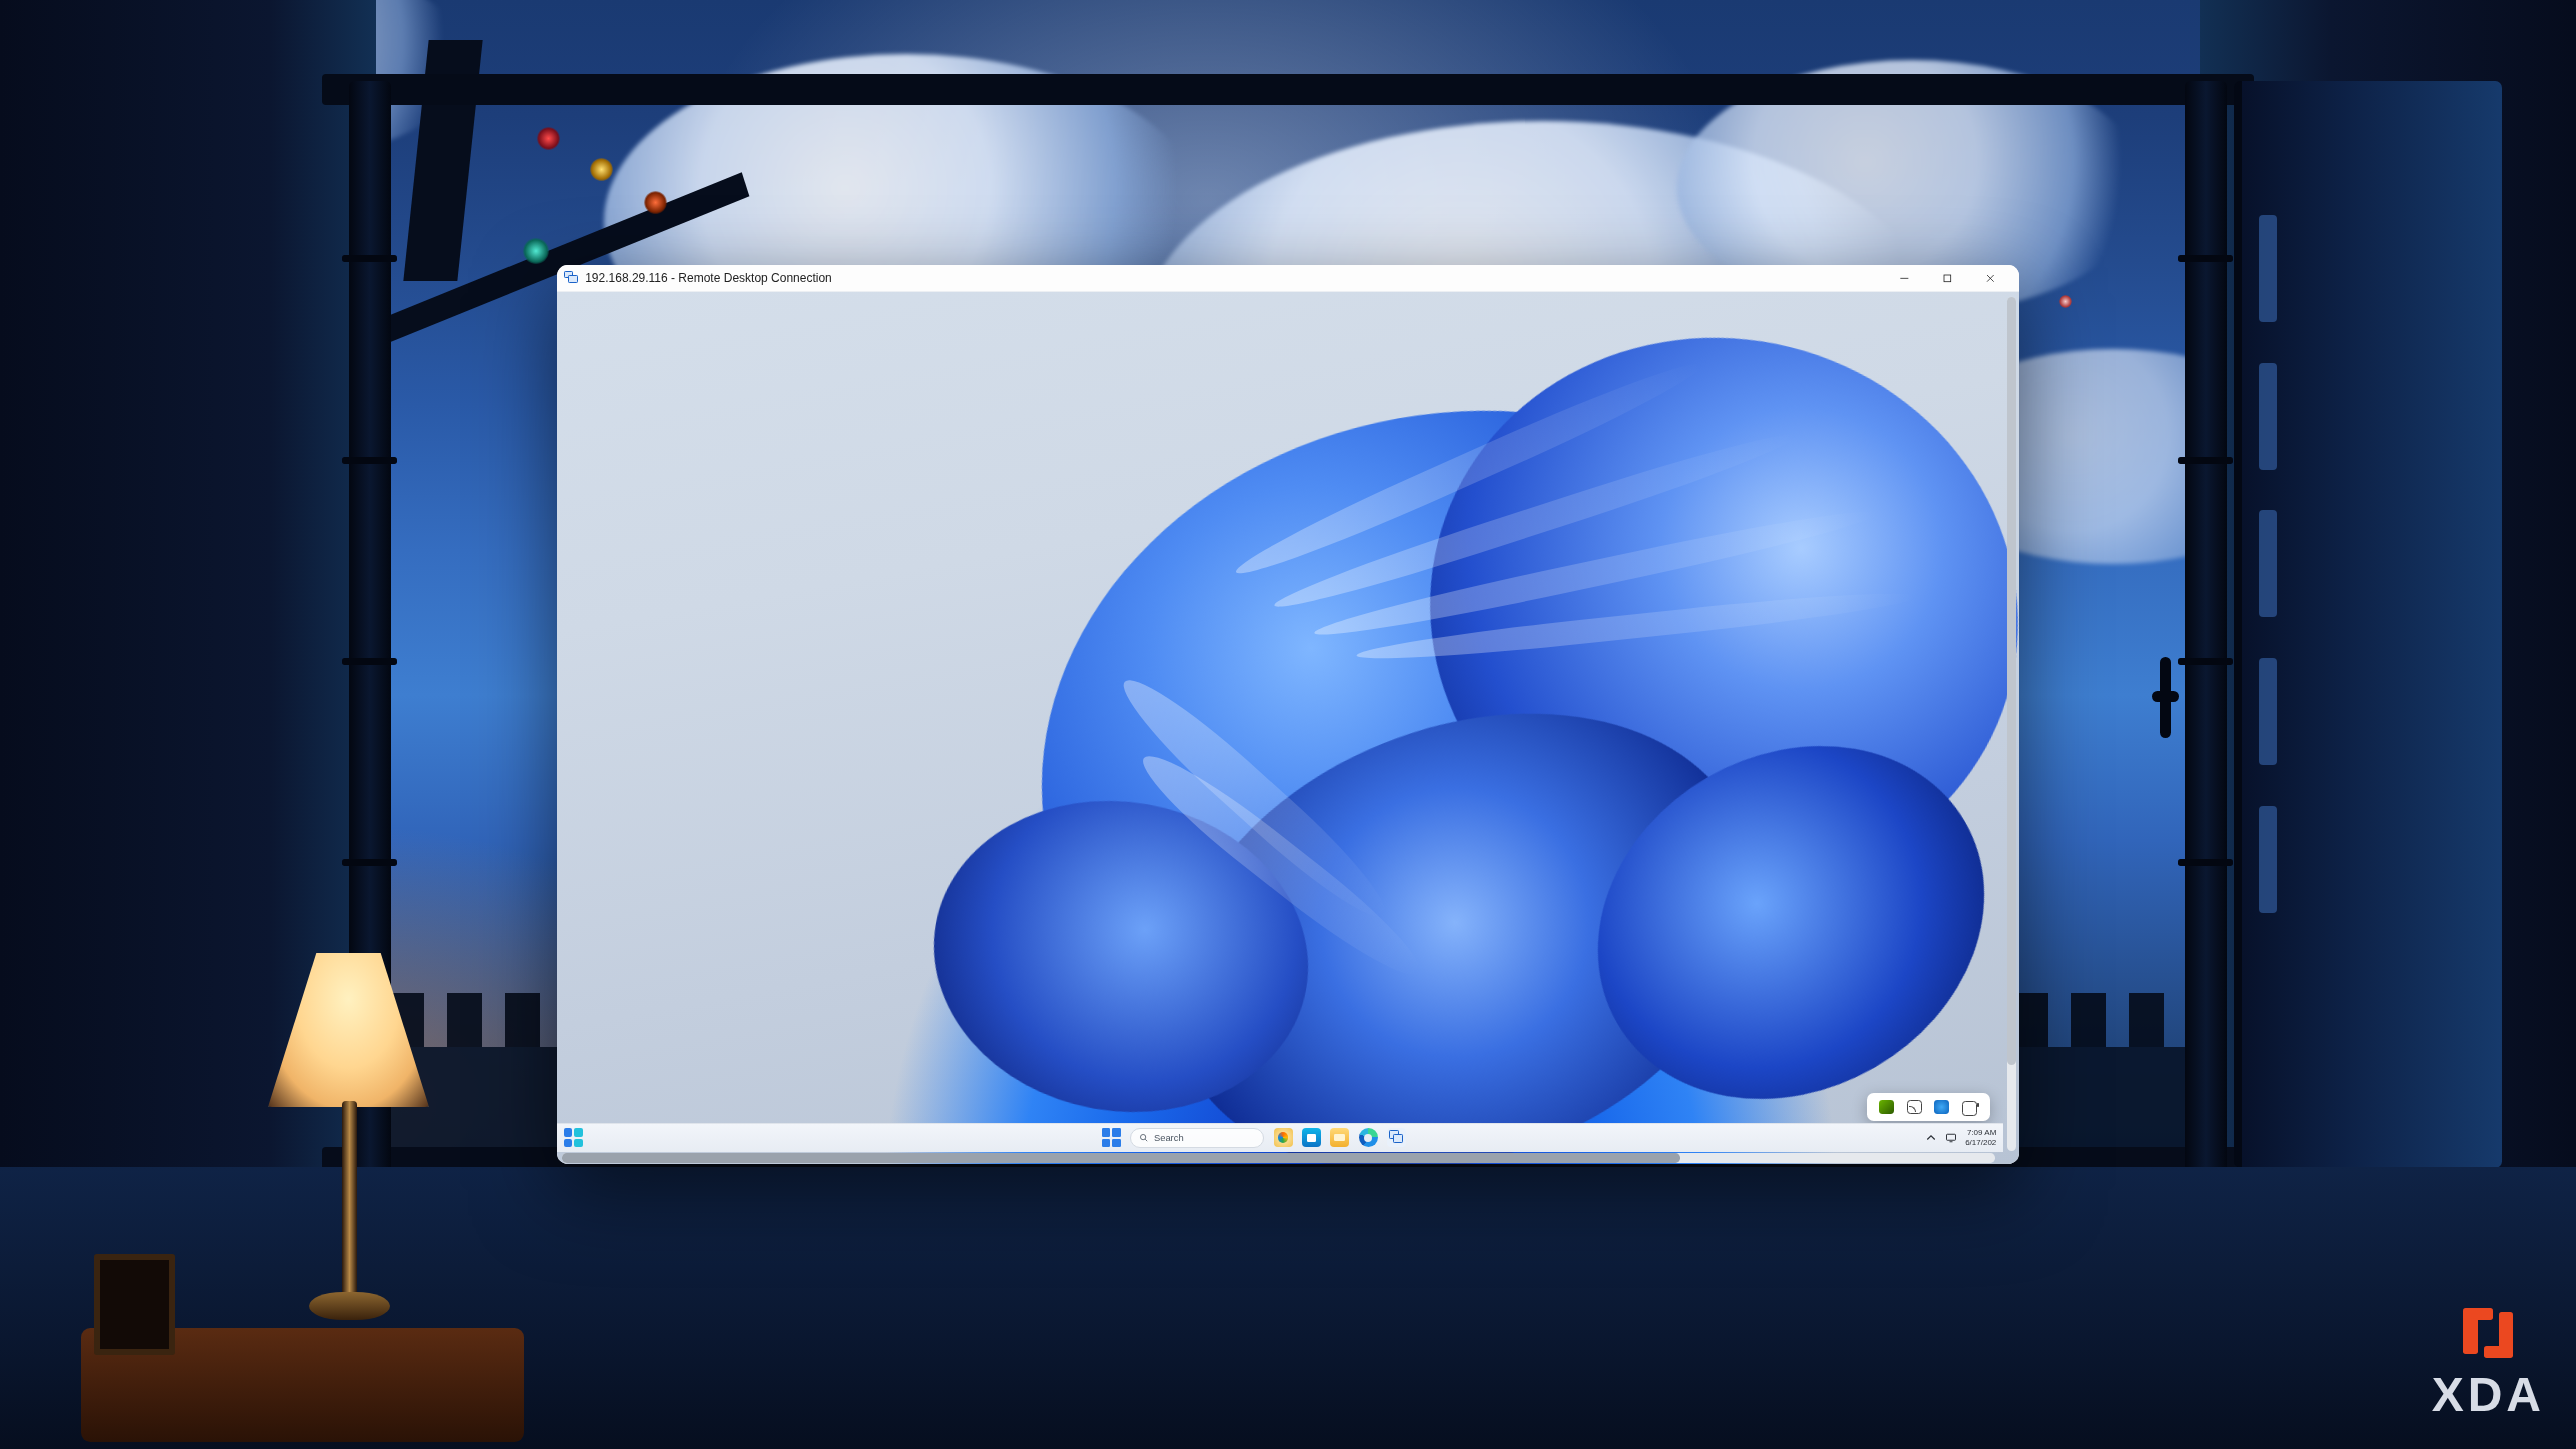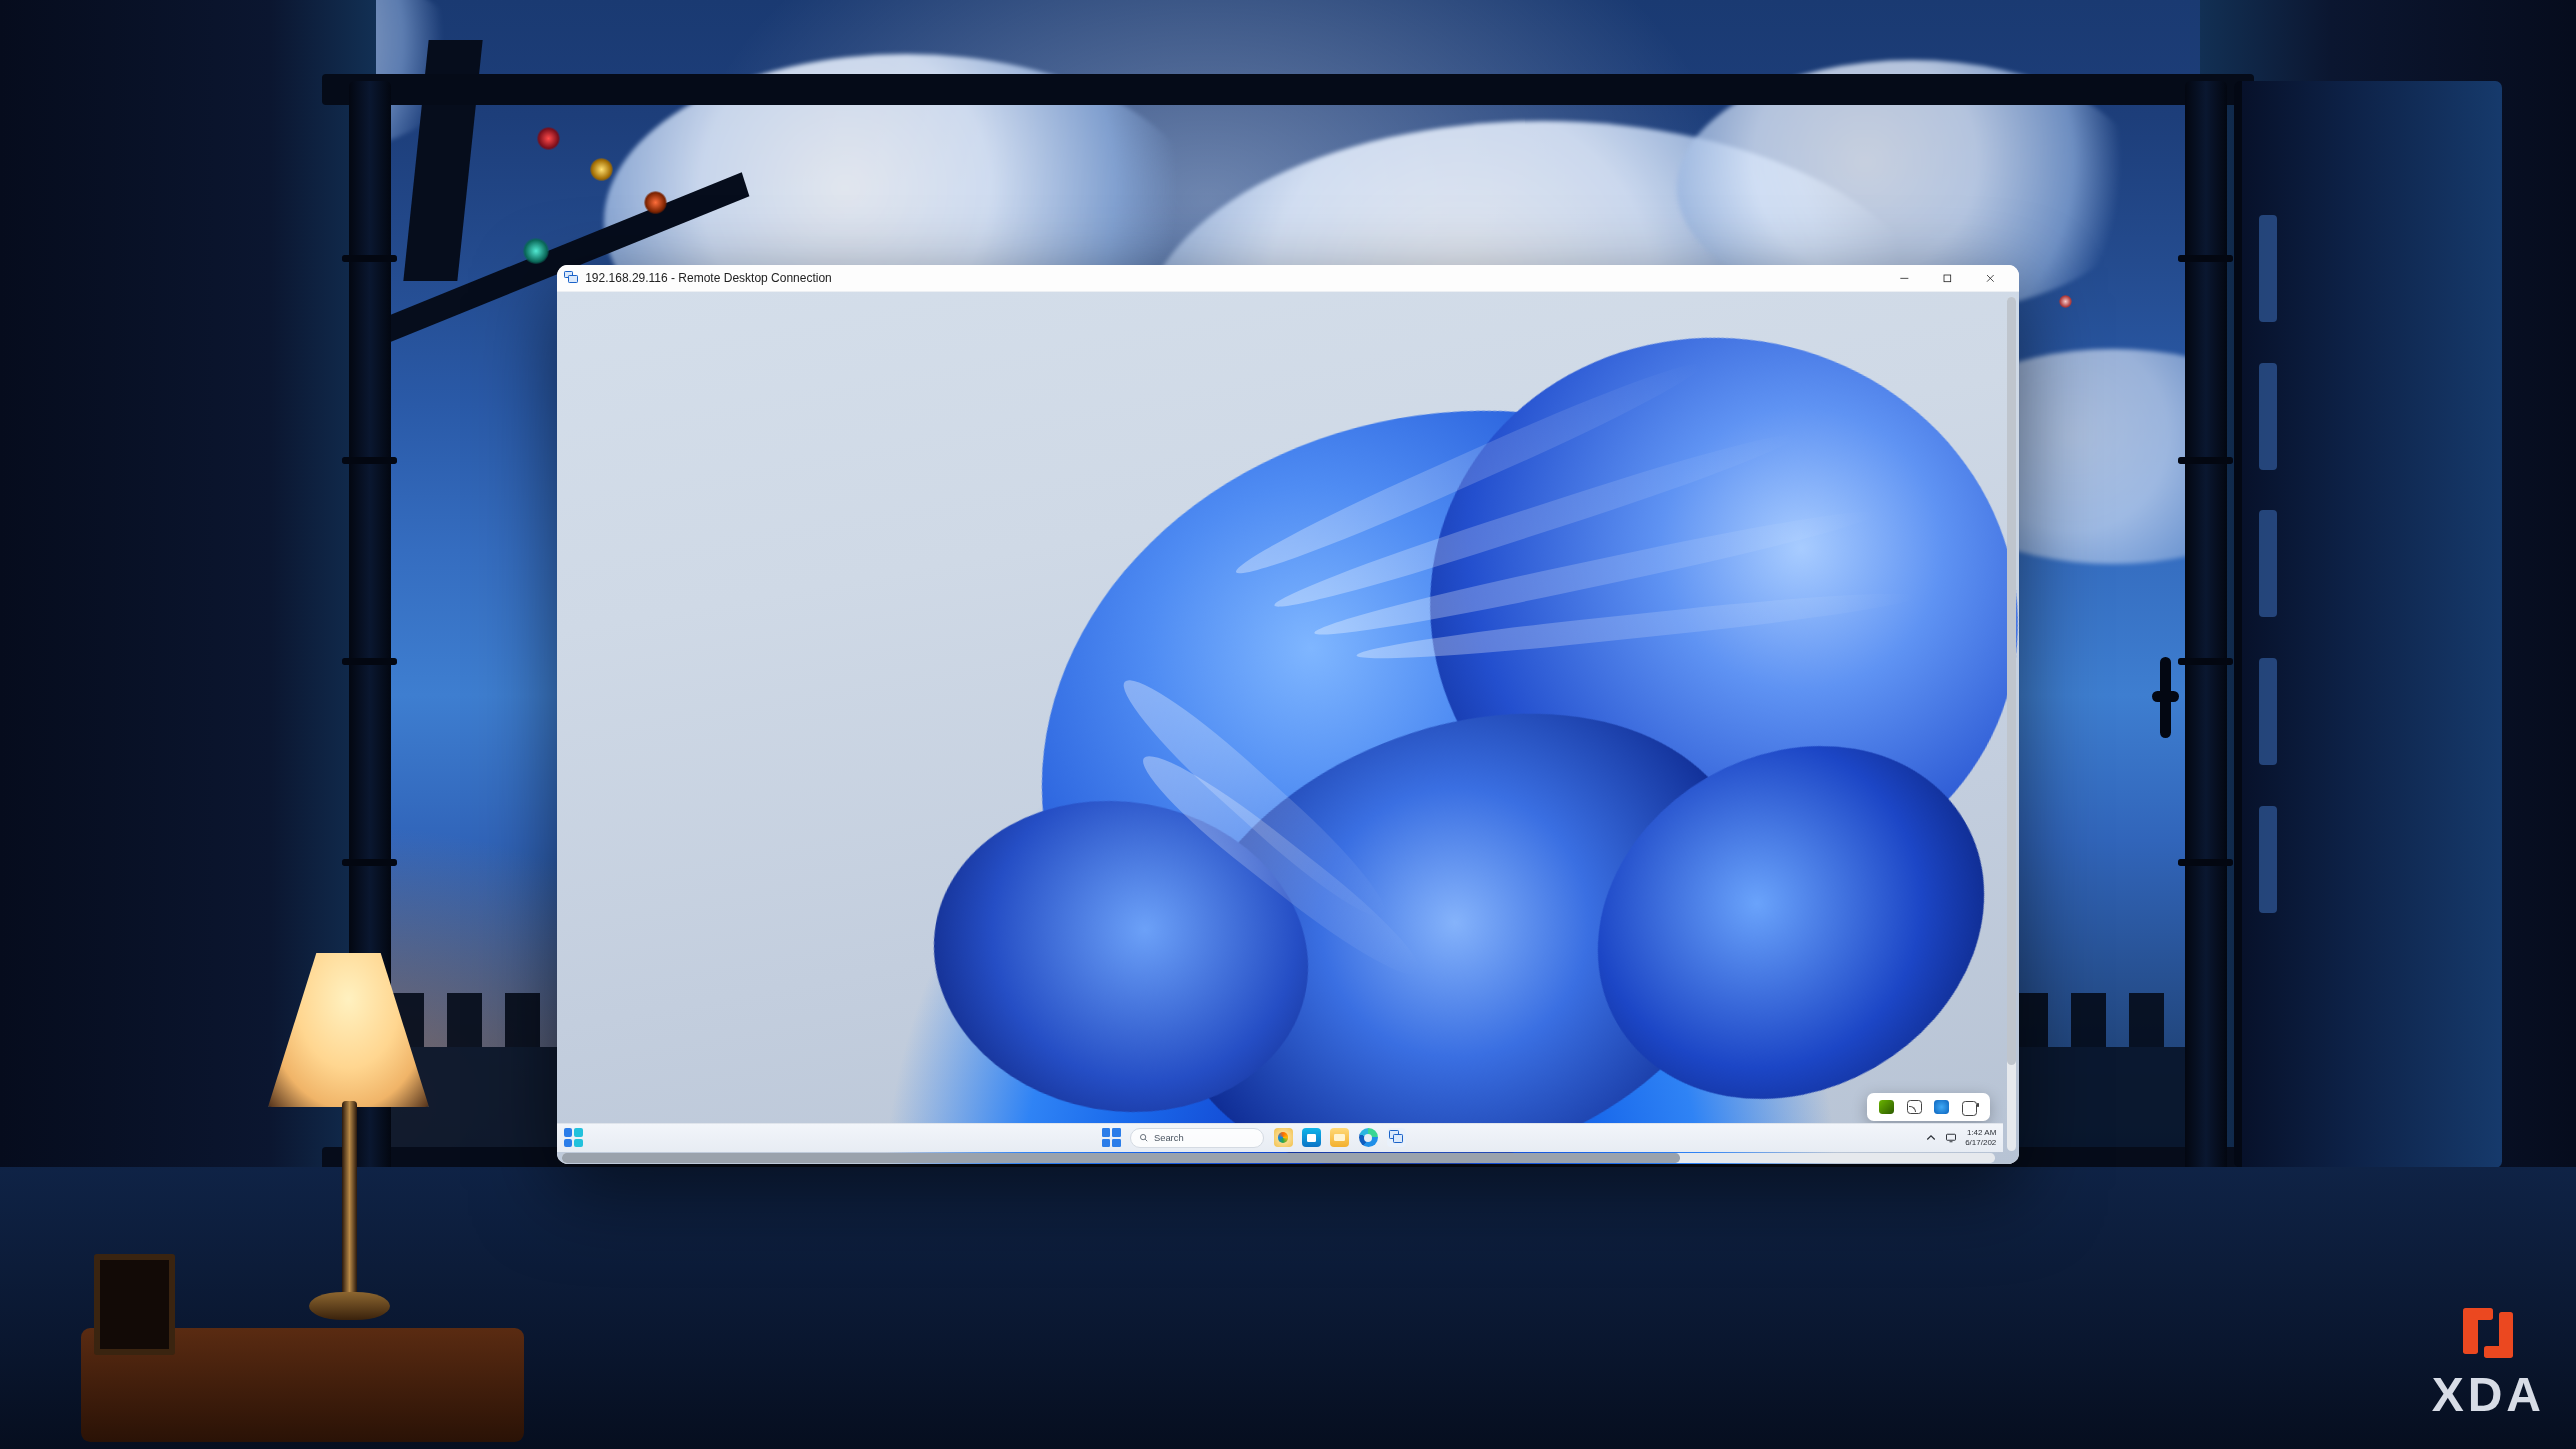--- a/index.html
+++ b/index.html
@@ -406,21 +406,21 @@
         <svg class="chevup" viewBox="0 0 16 16" title="Show hidden icons">
             <polyline points="3,10 8,5 13,10" fill="none" stroke="#2b2f36" stroke-width="1.6"></polyline>
           </svg>
         <div class="sys-area">
           <svg width="12" height="12" viewBox="0 0 16 16" title="Network">
               <rect x="2" y="3" width="12" height="8" rx="1" fill="none" stroke="#2b2f36" stroke-width="1.3"></rect>
               <line x1="6" y1="13" x2="10" y2="13" stroke="#2b2f36" stroke-width="1.3"></line>
             </svg>
         </div>
         <div class="clock">
-          <span>1:42 AM</span>
+          <span>7:09 AM</span>
           <span>6/17/202</span>
         </div>
       </div>
     </div>
 
     <div class="vscroll">
         <div class="thumb"></div>
       </div>
     <div class="hscroll">
         <div class="thumb"></div>

